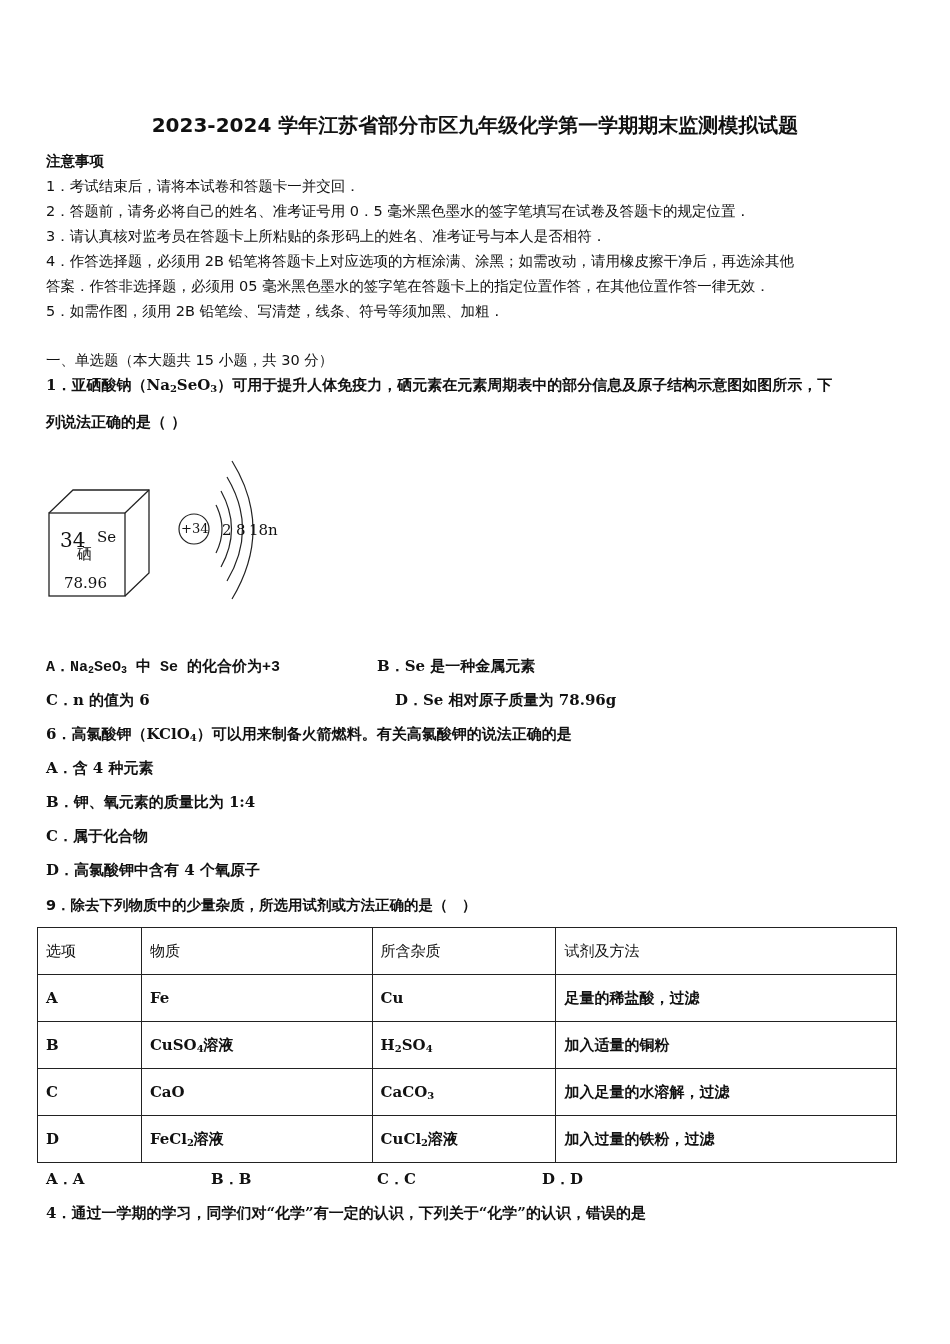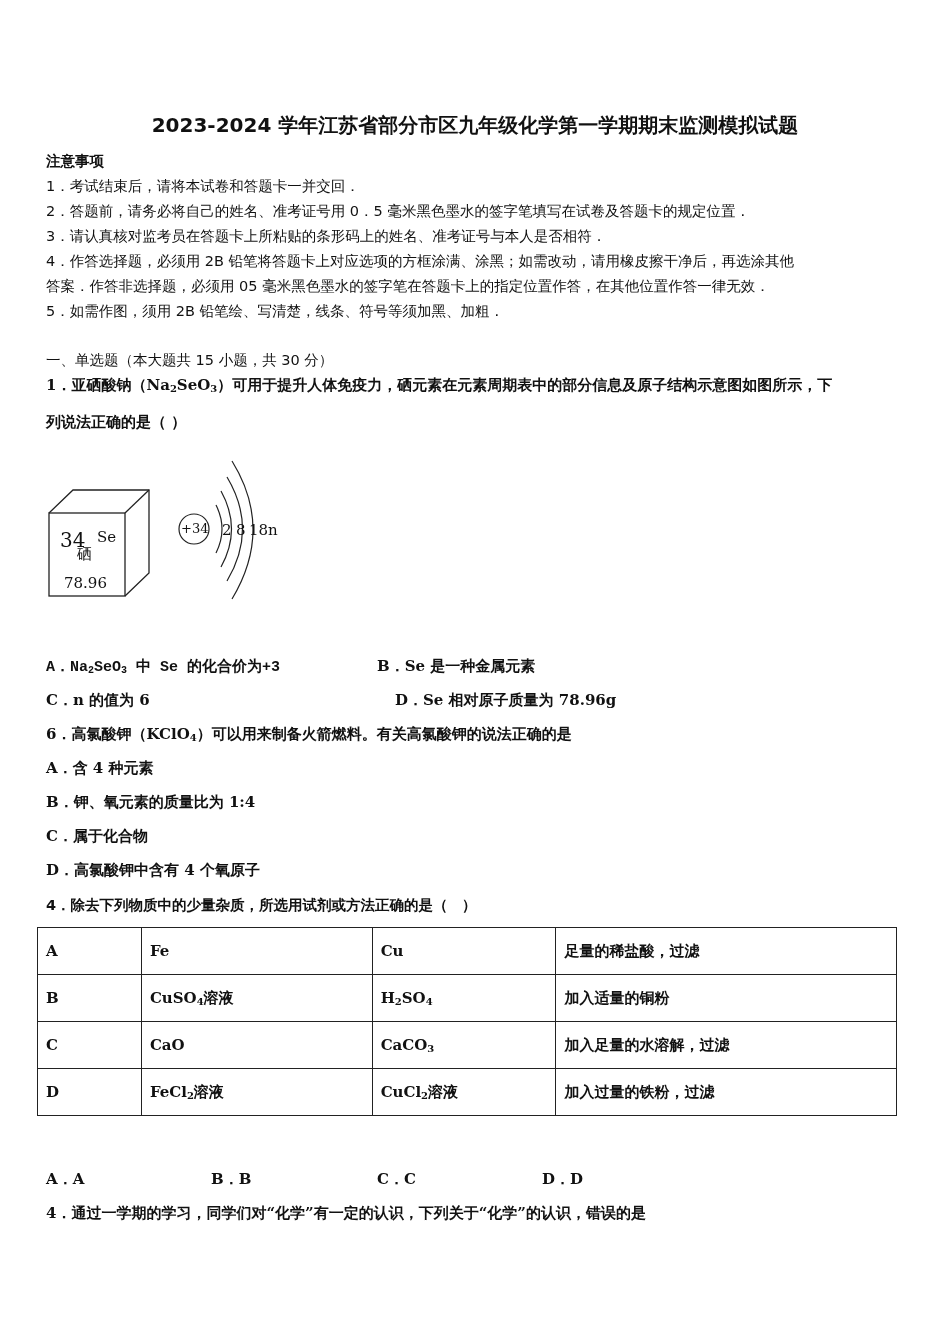--- a/index.html
+++ b/index.html
@@ -90,30 +90,36 @@
   <div class="abs opt" style="left:395px; top:691px;">D．Se 相对原子质量为 78.96g</div>
 
   <div class="abs q" style="top:725px;">
     <span>6．高氯酸钾（KClO</span><sub>4</sub><span>）可以用来制备火箭燃料。有关高氯酸钾的说法正确的是</span>
   </div>
   <div class="abs opt" style="left:46px; top:759px;">A．含 4 种元素</div>
   <div class="abs opt" style="left:46px; top:793px;">B．钾、氧元素的质量比为 1:4</div>
   <div class="abs opt" style="left:46px; top:827px;">C．属于化合物</div>
   <div class="abs opt" style="left:46px; top:861px;">D．高氯酸钾中含有 4 个氧原子</div>
 
-  <div class="abs q" style="top:896px; font-family:'DejaVu Sans','Liberation Sans',sans-serif; font-size:14.5px;">4．除去下列物质中的少量杂质，所选用试剂或方法正确的是（　）</div>
+  <div class="abs q" style="top:896px; font-family:'DejaVu Sans','Liberation Sans',sans-serif; font-size:14.5px;">9．除去下列物质中的少量杂质，所选用试剂或方法正确的是（　）</div>
 
   <table class="qt">
     <colgroup>
       <col style="width:104px">
         <col style="width:231px">
         <col style="width:184px">
         <col style="width:341px">
     </colgroup>
     <tbody>
+        <tr class="head">
+      <td>选项</td>
+      <td>物质</td>
+      <td>所含杂质</td>
+      <td>试剂及方法</td>
+    </tr>
     <tr>
       <td>A</td>
       <td><span>Fe</span></td>
       <td><span>Cu</span></td>
       <td>足量的稀盐酸，过滤</td>
     </tr>
     <tr>
       <td>B</td>
       <td><span>CuSO</span><sub>4</sub><span>溶液</span></td>
       <td><span>H</span><sub>2</sub><span>SO</span><sub>4</sub></td>

